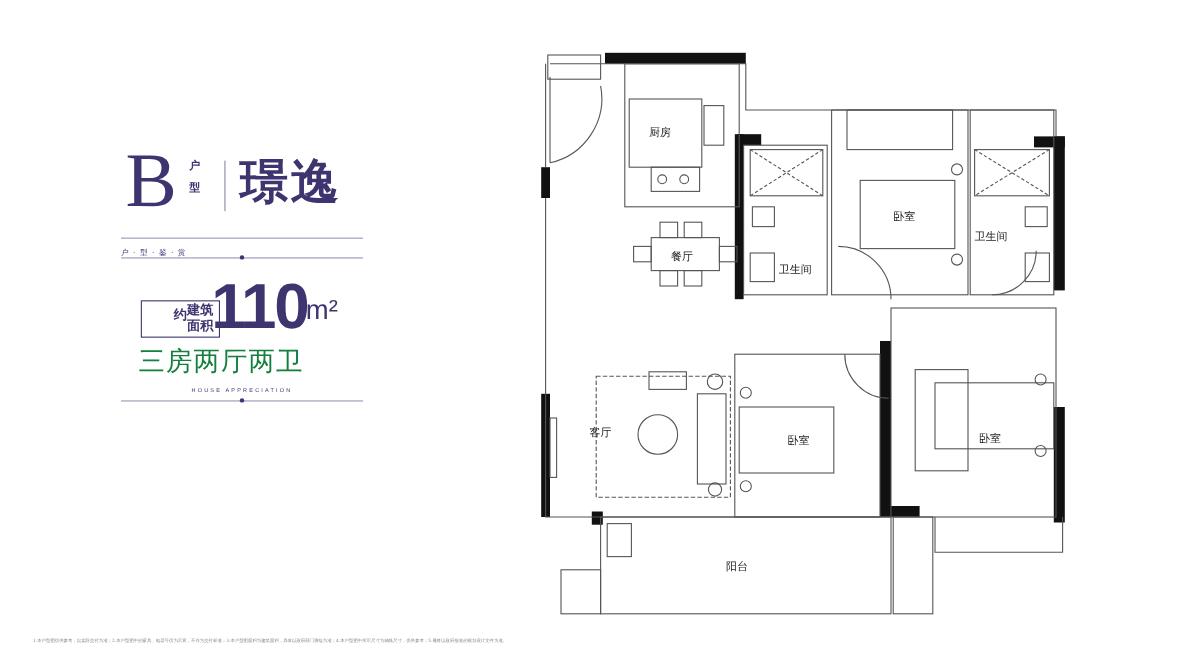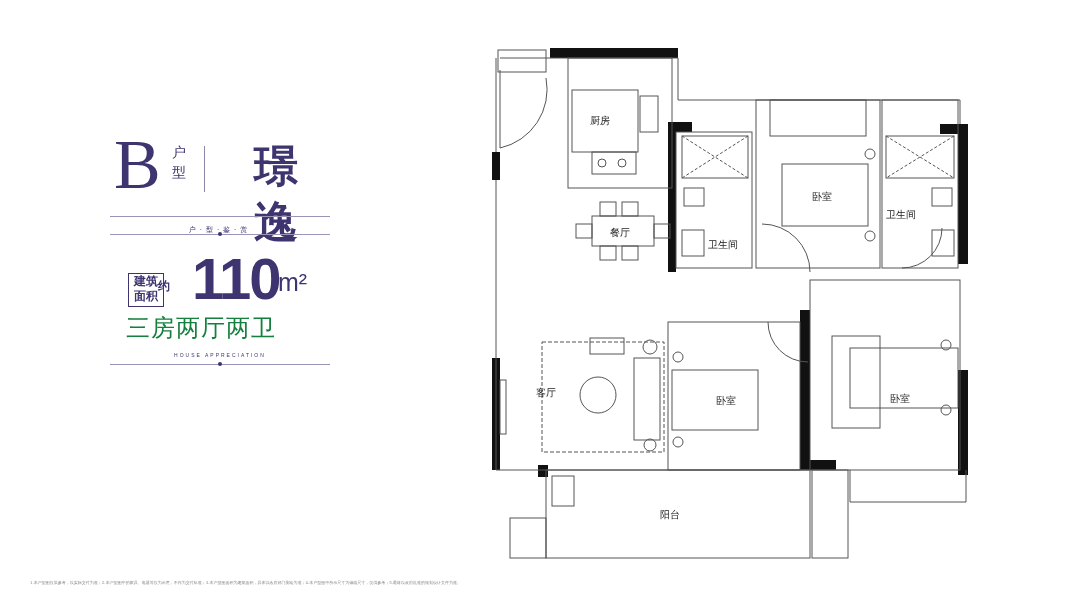--- a/index.html
+++ b/index.html
@@ -1,25 +1,25 @@
 <!DOCTYPE html>
 <html><head>
 <meta charset="utf-8">
 <style>
   html, body { margin:0; padding:0; background:#ffffff; }
   body { width:1080px; height:608px; position:relative; overflow:hidden; font-family:"DejaVu Serif", serif; }
   .title-block { position:absolute; left:110px; top:130px; width:225px; }
   .letter { position:absolute; left:4px; top:0px; font-family:"Liberation Serif", serif; font-size:70px; line-height:70px; color:#3d3470; }
-  .unit-type { position:absolute; left:62px; top:12px; font-size:14px; line-height:20px; color:#3d3470; width:16px; }
+  .unit-type { position:absolute; left:62px; top:12px; font-size:10px; line-height:20px; color:#3d3470; width:16px;font-weight:bold; }
   .vsep { position:absolute; left:94px; top:16px; width:1px; height:46px; background:#8b86a8; }
-  .name { position:absolute; left:108px; top:8px; font-size:44px; line-height:56px; color:#3d3470; font-weight:bold; letter-spacing:2px;margin-left:36px; }
+  .name { position:absolute; left:108px; top:8px; font-size:44px; line-height:56px; color:#3d3470; font-weight:bold; letter-spacing:2px; }
   .hr { position:absolute; left:0; width:220px; height:1px; background:#9994b8; }
-  .sub-head { position:absolute; left:0; top:95px; width:220px; text-align:center; font-size:7px; color:#3d3470; letter-spacing:4px; }
+  .sub-head { position:absolute; left:0; top:95px; width:220px; text-align:left; font-size:7px; color:#3d3470; letter-spacing:4px; }
   .dot { position:absolute; width:4px; height:4px; border-radius:2px; background:#3d3470; }
-  .area-box { position:absolute; left:18px; top:143px; width:34px; height:32px; border:1px solid #3d3470; font-size:12px; line-height:15px; color:#3d3470; text-align:center; font-weight:bold; }
+  .area-box { position:absolute; left:18px; top:143px; width:34px; height:32px; border:1px solid #3d3470; font-size:12px; line-height:15px; color:#3d3470; text-align:center; font-weight:bold;padding-left:36px; }
   .approx { position:absolute; left:48px; top:148px; font-size:12px; color:#3d3470; font-weight:bold; }
   .area { position:absolute; left:82px; top:118px; font-family:"Liberation Sans", sans-serif; font-weight:bold; font-size:58px; line-height:62px; color:#3d3470; letter-spacing:-2px; }
   .area-unit { position:absolute; left:168px; top:138px; font-family:"Liberation Sans", sans-serif; font-size:25px; color:#3d3470; }
   .layout { position:absolute; left:16px; top:183px; font-size:24px; line-height:30px; color:#15803d; letter-spacing:1px; }
   .eng { position:absolute; left:0; top:222px; width:220px; text-align:center; font-family:"Liberation Sans", sans-serif; font-size:5px; color:#3d3470; letter-spacing:2px; }
   .plan { position:absolute; left:450px; top:40px; }
   .footer { position:absolute; left:30px; top:580px; width:1040px; font-size:4px; color:#888; white-space:nowrap; overflow:hidden; }
   .room-label { font-family:"DejaVu Sans", sans-serif; font-size:10px; fill:#222; }
 </style>
 </head>

